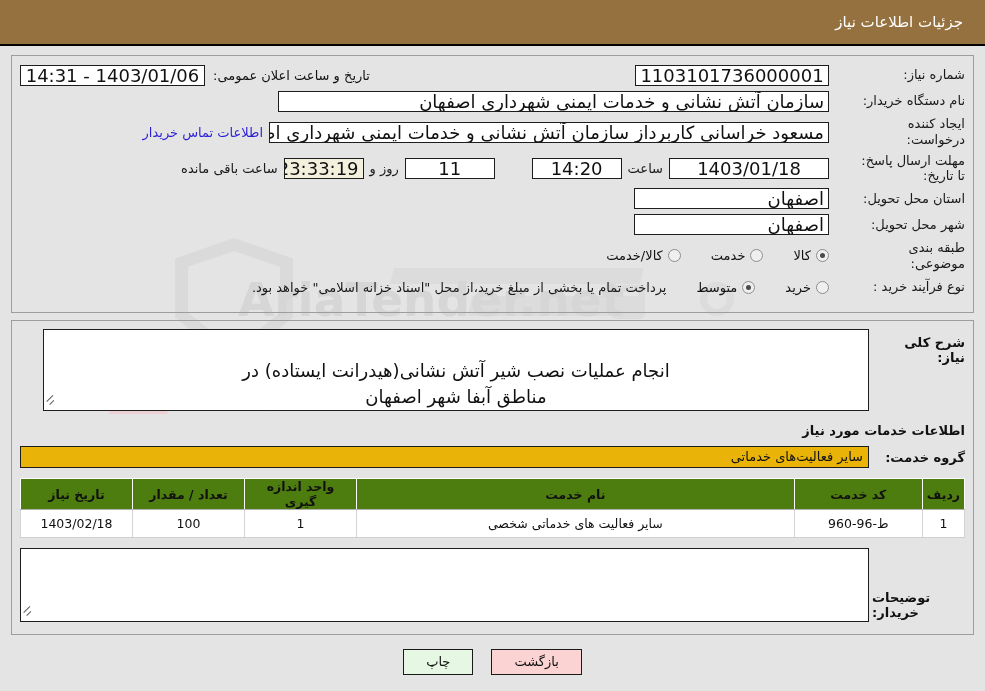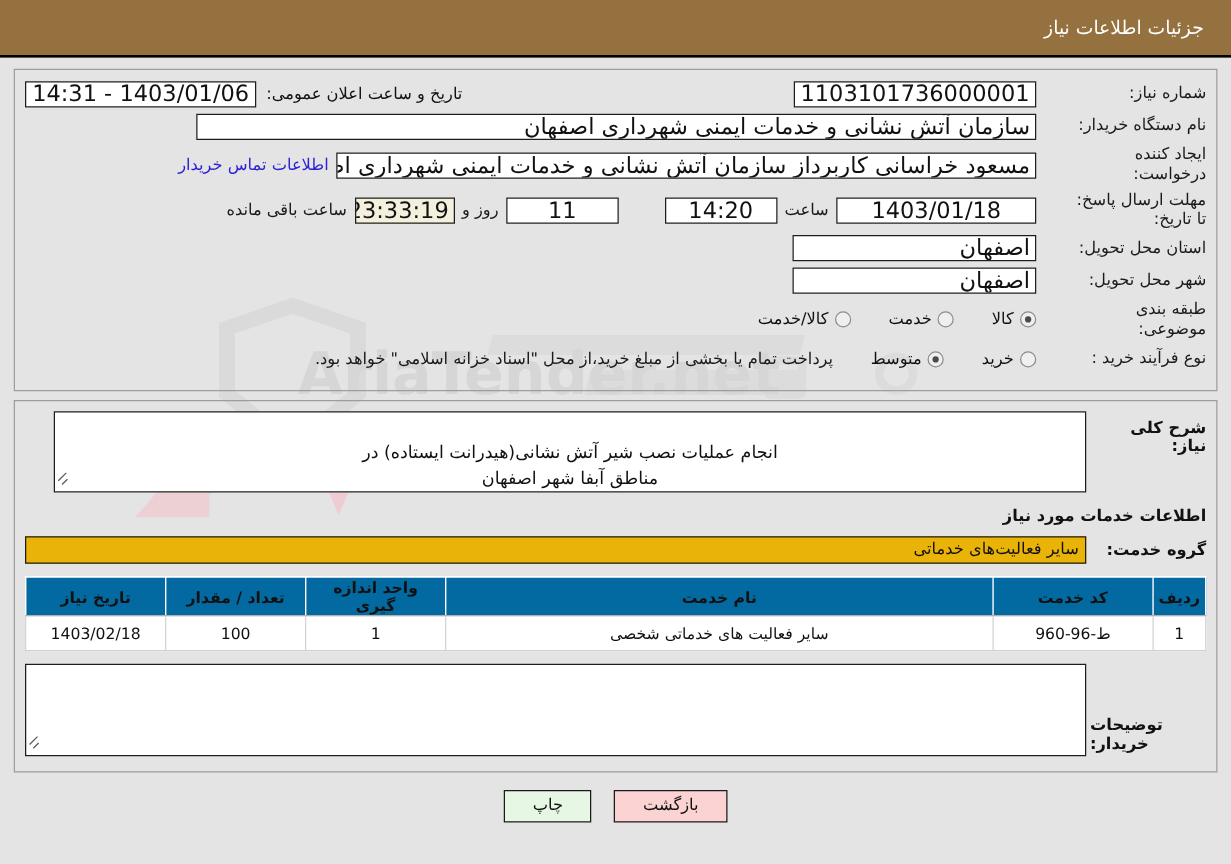--- a/index.html
+++ b/index.html
@@ -179,21 +179,21 @@
     padding: 0 4px;
     color: #111;
     overflow: hidden;
     white-space: nowrap;
   }
   .fld.center { text-align: center; }
   .fld.right  { text-align: right; }
   .fld.cream  { background: #f3f0dd; }
 
   .w-niaz   { width: 194px; }
-  .w-org    { width: 672px; }
+  .w-org    { width: 551px; }
   .w-creator{ width: 560px; }
   .w-date   { width: 160px; }
   .w-time   { width: 90px; }
   .w-days   { width: 90px; }
   .w-cd     { width: 80px; }
   .w-prov   { width: 195px; }
   .w-pub    { width: 185px; }
 
   .inline-lbl {
     font-size: 13px;
@@ -274,21 +274,21 @@
     font-weight: bold;
     font-size: 13px;
     padding-top: 6px;
     padding-left: 6px;
   }
   .ta {
     flex: 1 1 auto;
     border: 1px solid #1d1d1d;
     background: #fff;
     min-height: 46px;
-    font-size: 14px;
+    font-size: 18px;
     line-height: 1.45;
     padding: 2px 4px 0 4px;
     text-align: center;
     position: relative;
     white-space: pre-line;
   }
   .resize-grip {
     position: absolute;
     left: 2px;
     bottom: 1px;
@@ -348,21 +348,21 @@
   
   table.svc {
     width: 100%;
     border-collapse: collapse;
     direction: rtl;
     background: #fff;
     font-size: 12.5px;
     margin-bottom: 10px;
   }
   table.svc th {
-    background: #0369a1;
+    background: #4d7c0f;
     border: 1px solid #ffffff;
     border-bottom: 1px solid #b0b0b0;
     font-weight: bold;
     font-size: 12.5px;
     height: 27px;
     color: #111;
     text-align: center;
     padding: 0 4px;
   }
   table.svc td {

